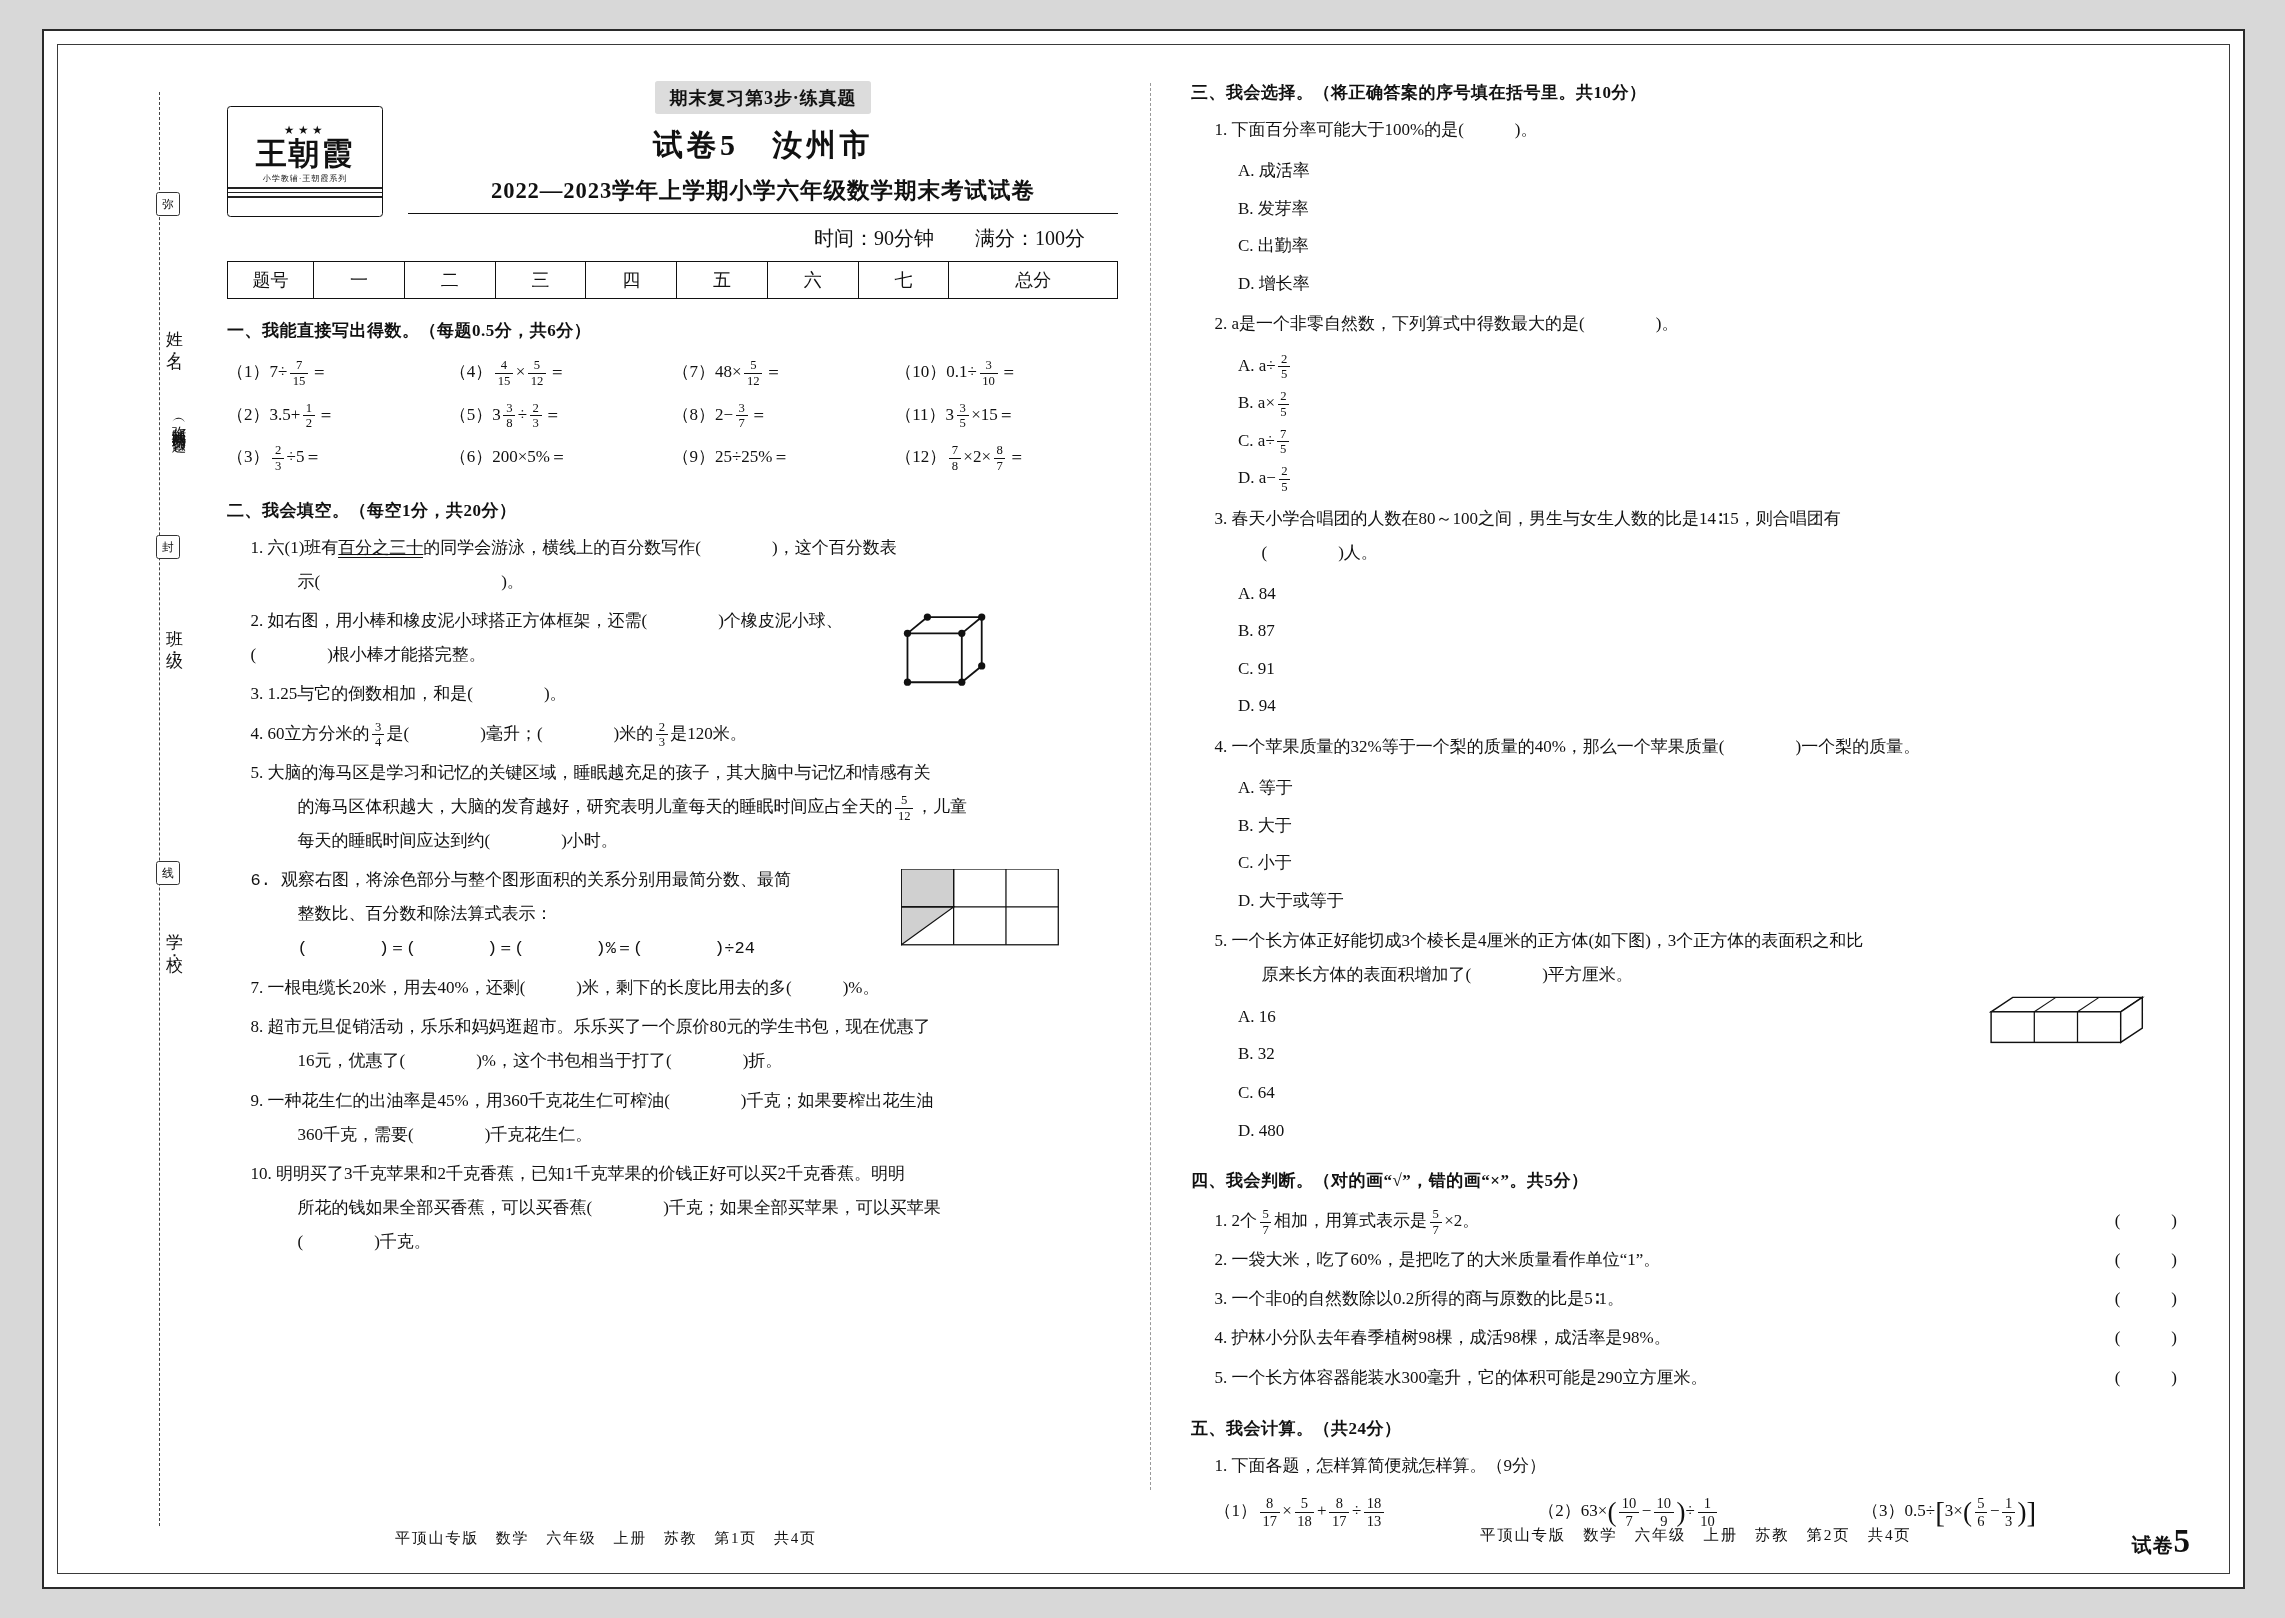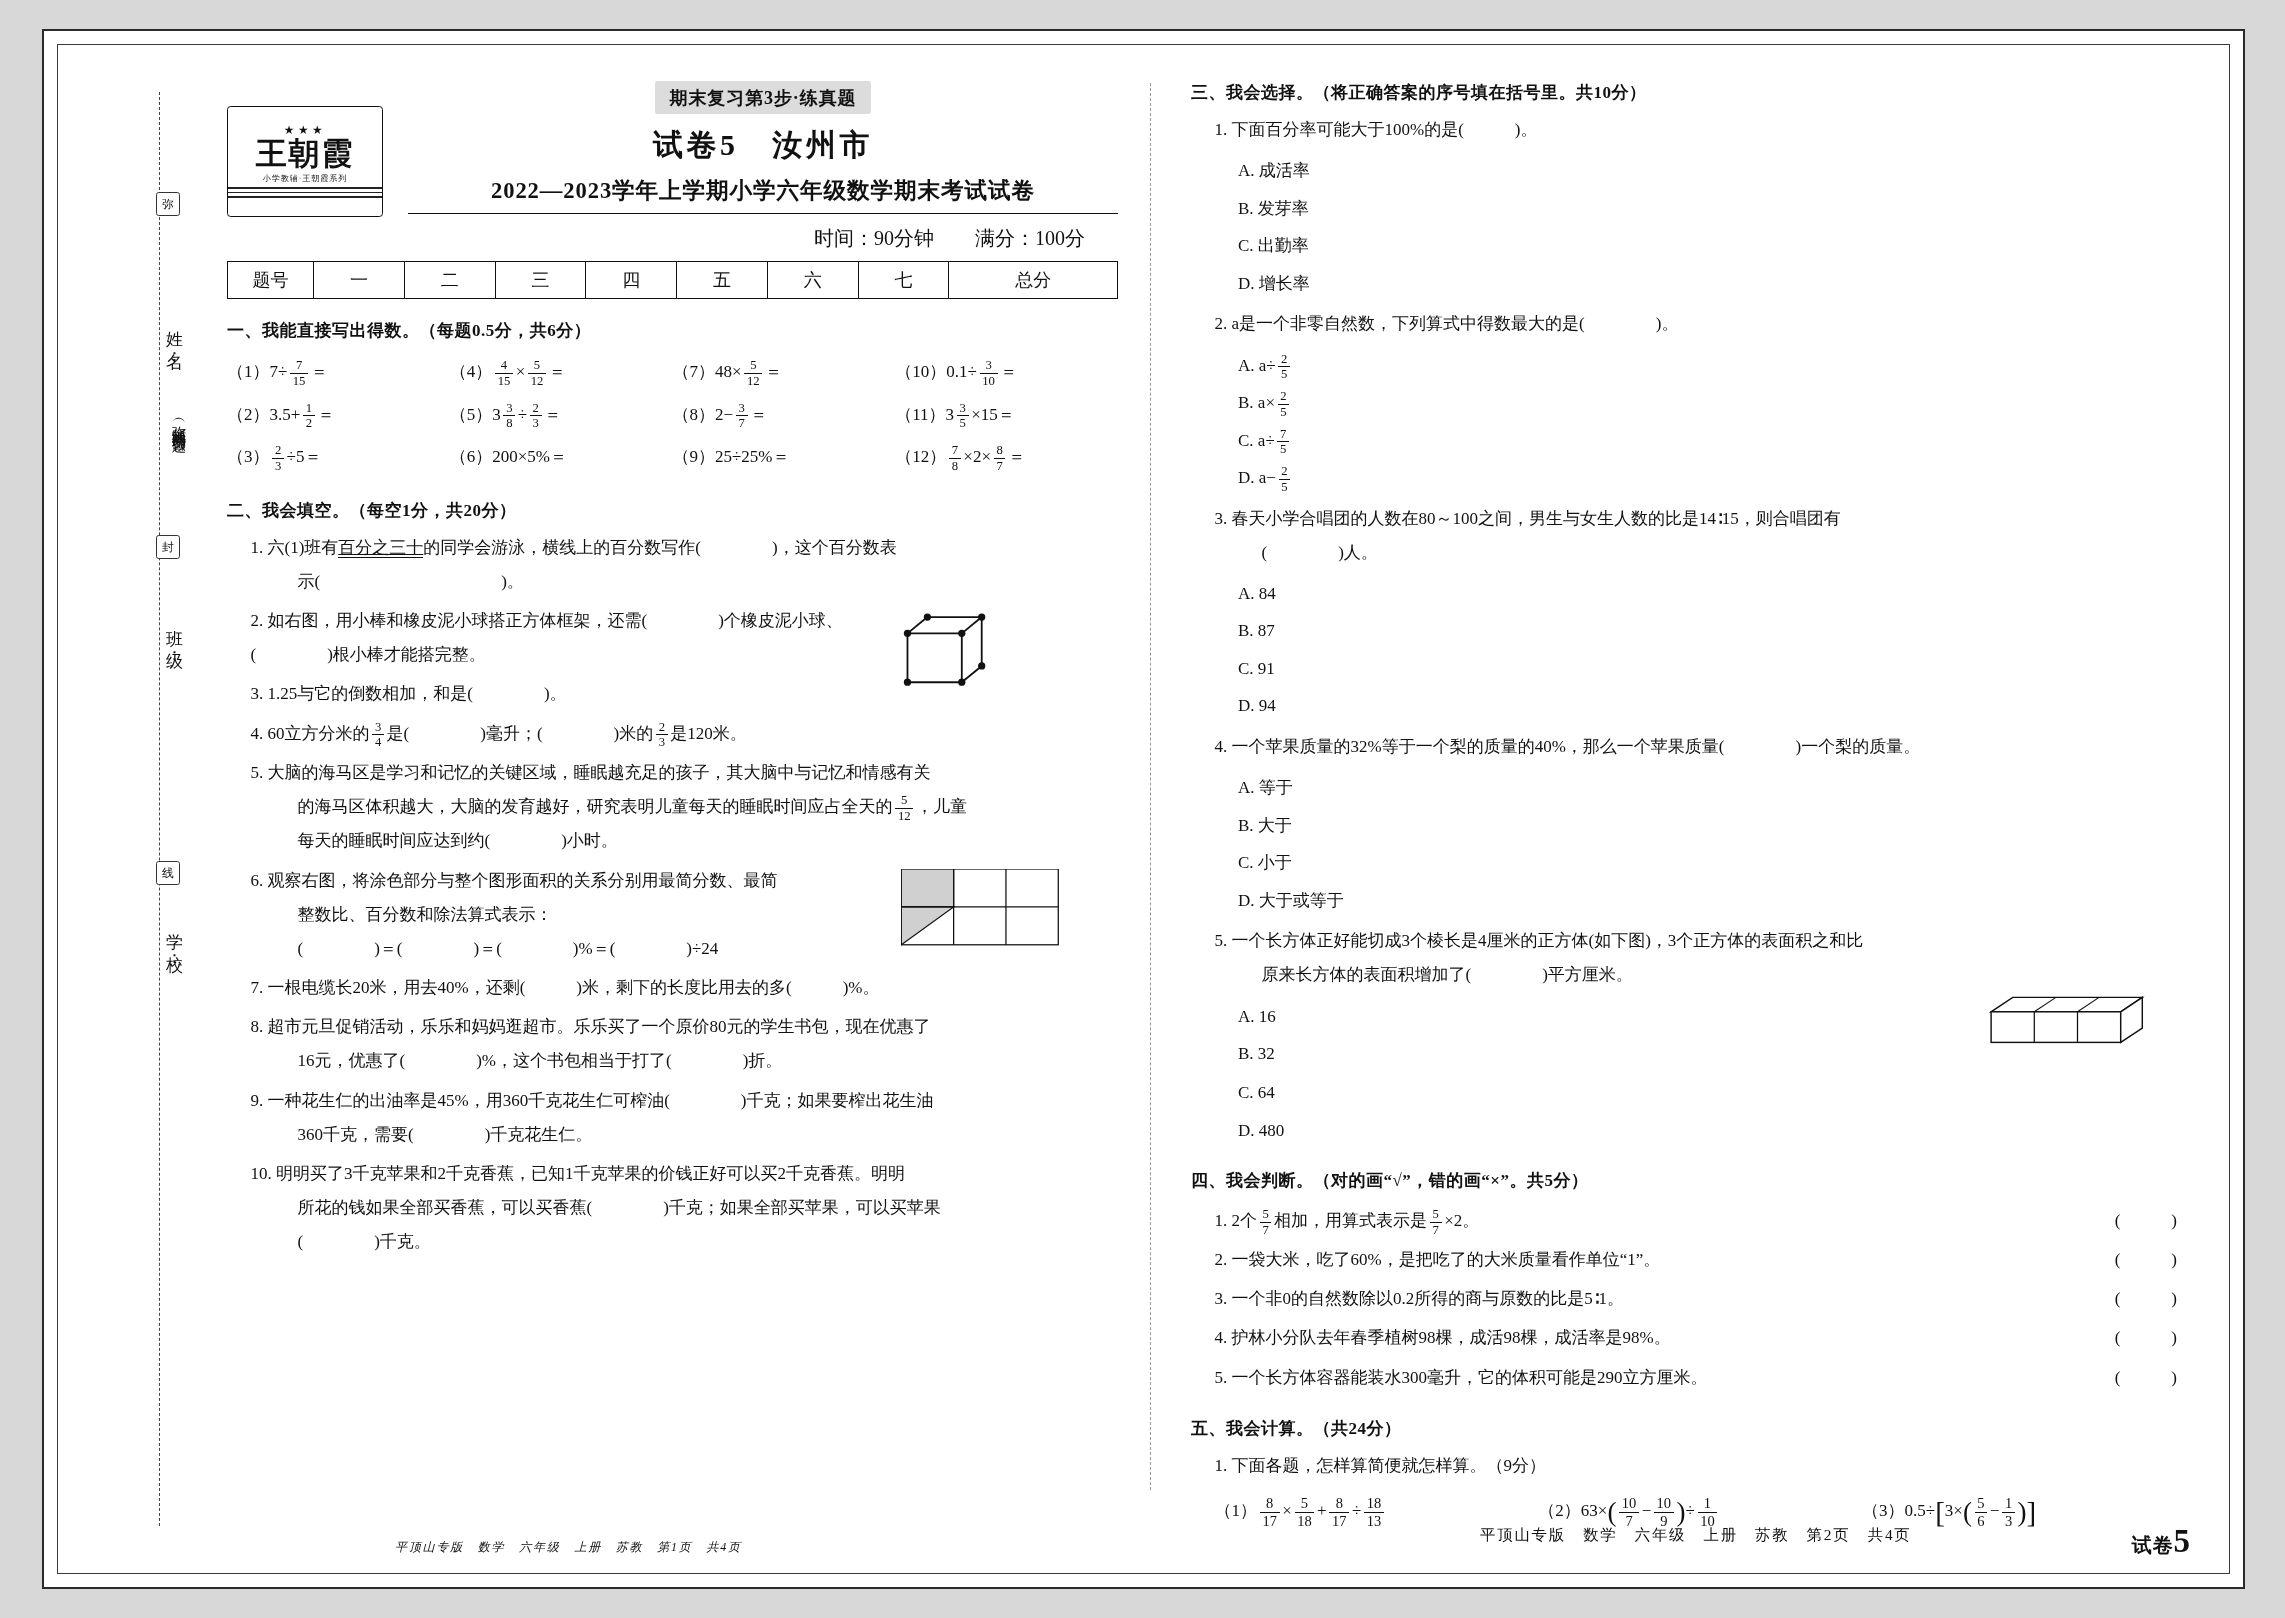--- a/index.html
+++ b/index.html
@@ -88,21 +88,21 @@
 
   .opts{display:flex;margin:1.8px 0 1.8px 47px;font-size:17px;line-height:2.2;flex-direction:column;}
   .opts .o{width:25%;}
   .opts2 .o{width:50%;}
 
   .judge{font-size:17px;line-height:2.3;margin-left:23.5px;position:relative;}
   .judge .mark{position:absolute;right:9px;}
 
   .calcrow{display:flex;margin-left:23.5px;font-size:17px;margin-top:12.7px;}
   .calcrow .c{width:33.33%;}
-  .foot-l{position:absolute;left:326px;bottom:6px;font-size:12px;letter-spacing:1.8px;font-style:italic;}
+  .foot-l{position:absolute;left:326px;bottom:14px;font-size:15px;letter-spacing:1.8px;}
   .foot-r{position:absolute;left:1411px;bottom:16px;font-size:15.4px;letter-spacing:1.8px;}
   .paperno{position:absolute;right:27px;bottom:1.8px;font-size:20px;font-weight:bold;letter-spacing:0.9px;}
   .paperno b{font-size:33px;}
 </style>
 </head>
 <body>
 
 <div class="page">
   <div class="inner">
 
@@ -257,21 +257,21 @@
 
       <div class="q">
         5. 大脑的海马区是学习和记忆的关键区域，睡眠越充足的孩子，其大脑中与记忆和情感有关<br>
         <span class="indent" style="display:inline-block;">的海马区体积越大，大脑的发育越好，研究表明儿童每天的睡眠时间应占全天的<span class="fr">
               <span class="n">5</span>
               <span class="d">12</span>
             </span>，儿童</span><br>
         <span class="indent" style="display:inline-block;">每天的睡眠时间应达到约(<span class="par"></span>)小时。</span>
       </div>
 
-      <div class="q" style="position:relative;">
+      <div class="q" style="position:relative;font-family:Liberation Mono, monospace;">
         6. 观察右图，将涂色部分与整个图形面积的关系分别用最简分数、最简<br>
         <span class="indent" style="display:inline-block;">整数比、百分数和除法算式表示：</span><br>
         <span class="indent" style="display:inline-block;">(<span class="par"></span>)＝(<span class="par"></span>)＝(<span class="par"></span>)%＝(<span class="par"></span>)÷24</span>
         <svg width="163" height="83" style="position:absolute;right:54px;top:5.4px;" viewBox="0 0 180 92">
           <rect x="0" y="0" width="174" height="84" fill="#fff" stroke="#111" stroke-width="1.4"></rect>
           <rect x="0" y="0" width="58" height="42" fill="#d0d0d0" stroke="#111" stroke-width="1.4"></rect>
           <polygon points="0,42 58,42 0,84" fill="#d0d0d0" stroke="#111" stroke-width="1.4"></polygon>
           <line x1="58" y1="0" x2="58" y2="84" stroke="#111" stroke-width="1.4"></line>
           <line x1="116" y1="0" x2="116" y2="84" stroke="#111" stroke-width="1.4"></line>
           <line x1="0" y1="42" x2="174" y2="42" stroke="#111" stroke-width="1.4"></line>

